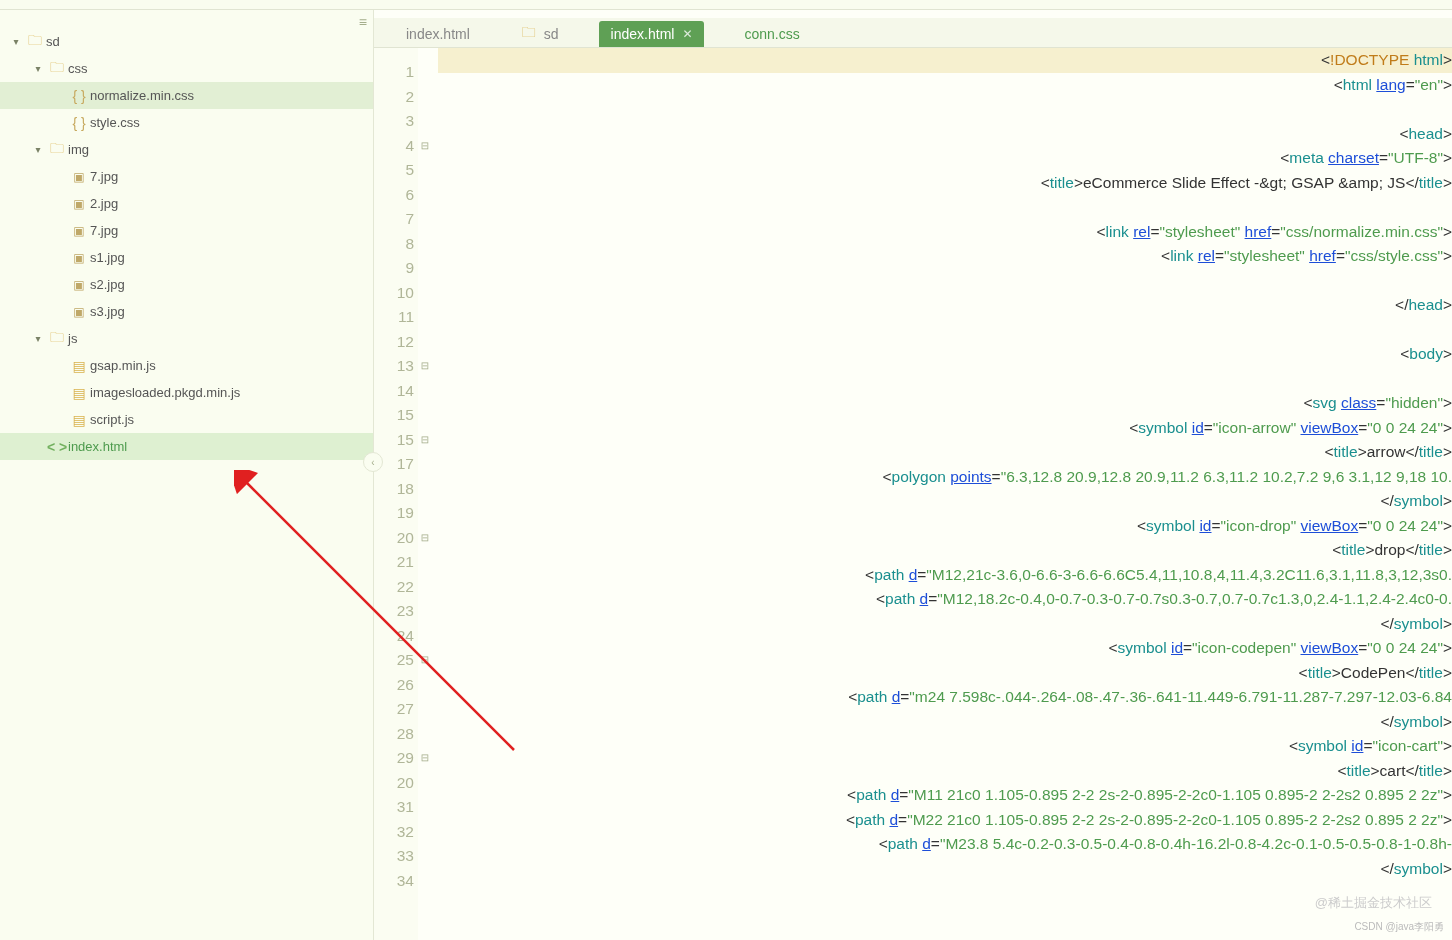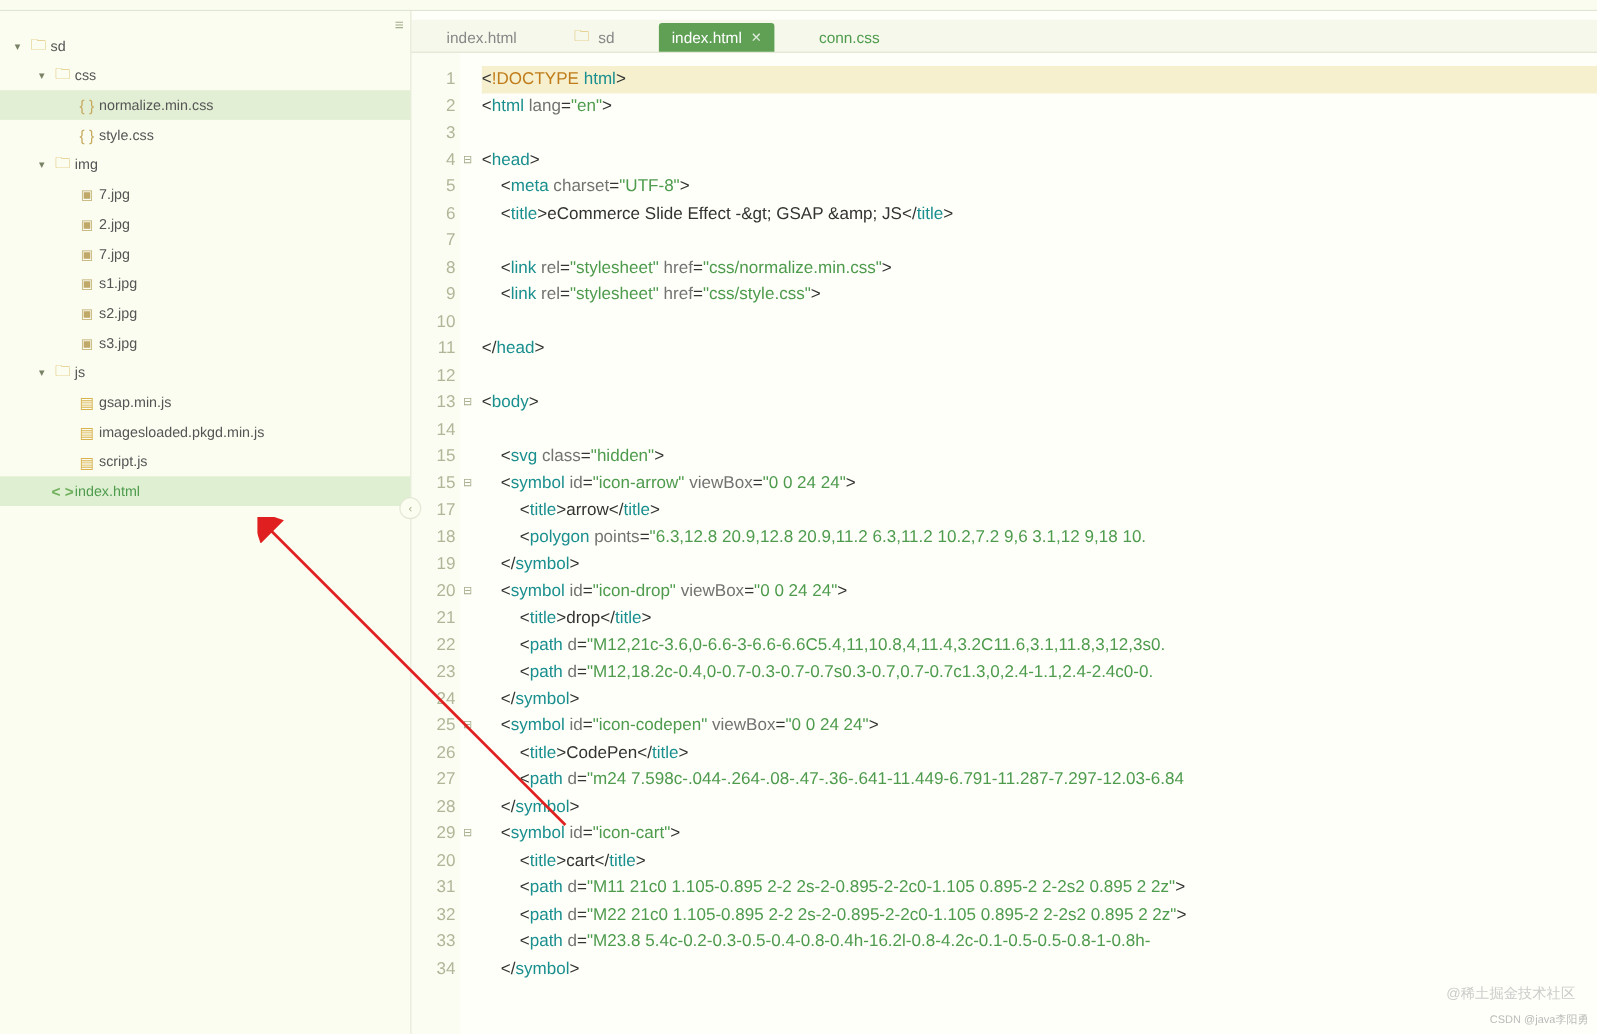--- a/index.html
+++ b/index.html
@@ -26,25 +26,25 @@
 .tab.path { color: #888; }
 .tab.path .folder-ic { color: #d9b24e; }
 .tab.active { background: #5fa055; color: #fff; border-radius: 3px 3px 0 0; }
 .tab.active .close { color: #fff; opacity: .8; }
 .close { font-size: 12px; cursor: pointer; }
 .code-area { flex: 1; display: flex; overflow: hidden; font-family: Consolas, "Courier New", monospace; font-size: 15.5px; line-height: 24.5px; }
 .gutter { width: 44px; text-align: right; color: #b0b698; padding: 12px 4px 0 0; background: #fbfdf2; user-select: none; }
 .gutter div { height: 24.5px; }
 .fold-col { width: 14px; padding-top: 12px; color: #a5ae8c; font-size: 10px; text-align: center; }
 .fold-col div { height: 24.5px; }
-.code { flex: 1; padding: 12px 0 0 6px; white-space: pre; color: #444; overflow: hidden; }
+.code { flex: 1; padding: 0 0 0 6px; white-space: pre; color: #444; overflow: hidden; text-align: right; }
 .code .line { height: 24.5px; }
 .code .line.hl { background: #f6f0cf; }
 .cm-tag { color: #1a8f8f; }
-.cm-attr { color: #737373; }
+.cm-attr { color: #1d4ed8; text-decoration: underline; }
 .cm-str { color: #4e9b4e; }
 .cm-doc { color: #c07c1a; }
 .cm-txt { color: #333; }
 .arrow-svg { position: absolute; left: 234px; top: 460px; width: 320px; height: 300px; pointer-events: none; z-index: 50; }
 .watermark { position: absolute; right: 8px; bottom: 6px; color: #bbb; font-size: 10px; pointer-events: none; }
 .watermark2 { position: absolute; right: 20px; bottom: 28px; color: #ccc; font-size: 13px; pointer-events: none; }
 </style>
 </head>
 <body>
 

